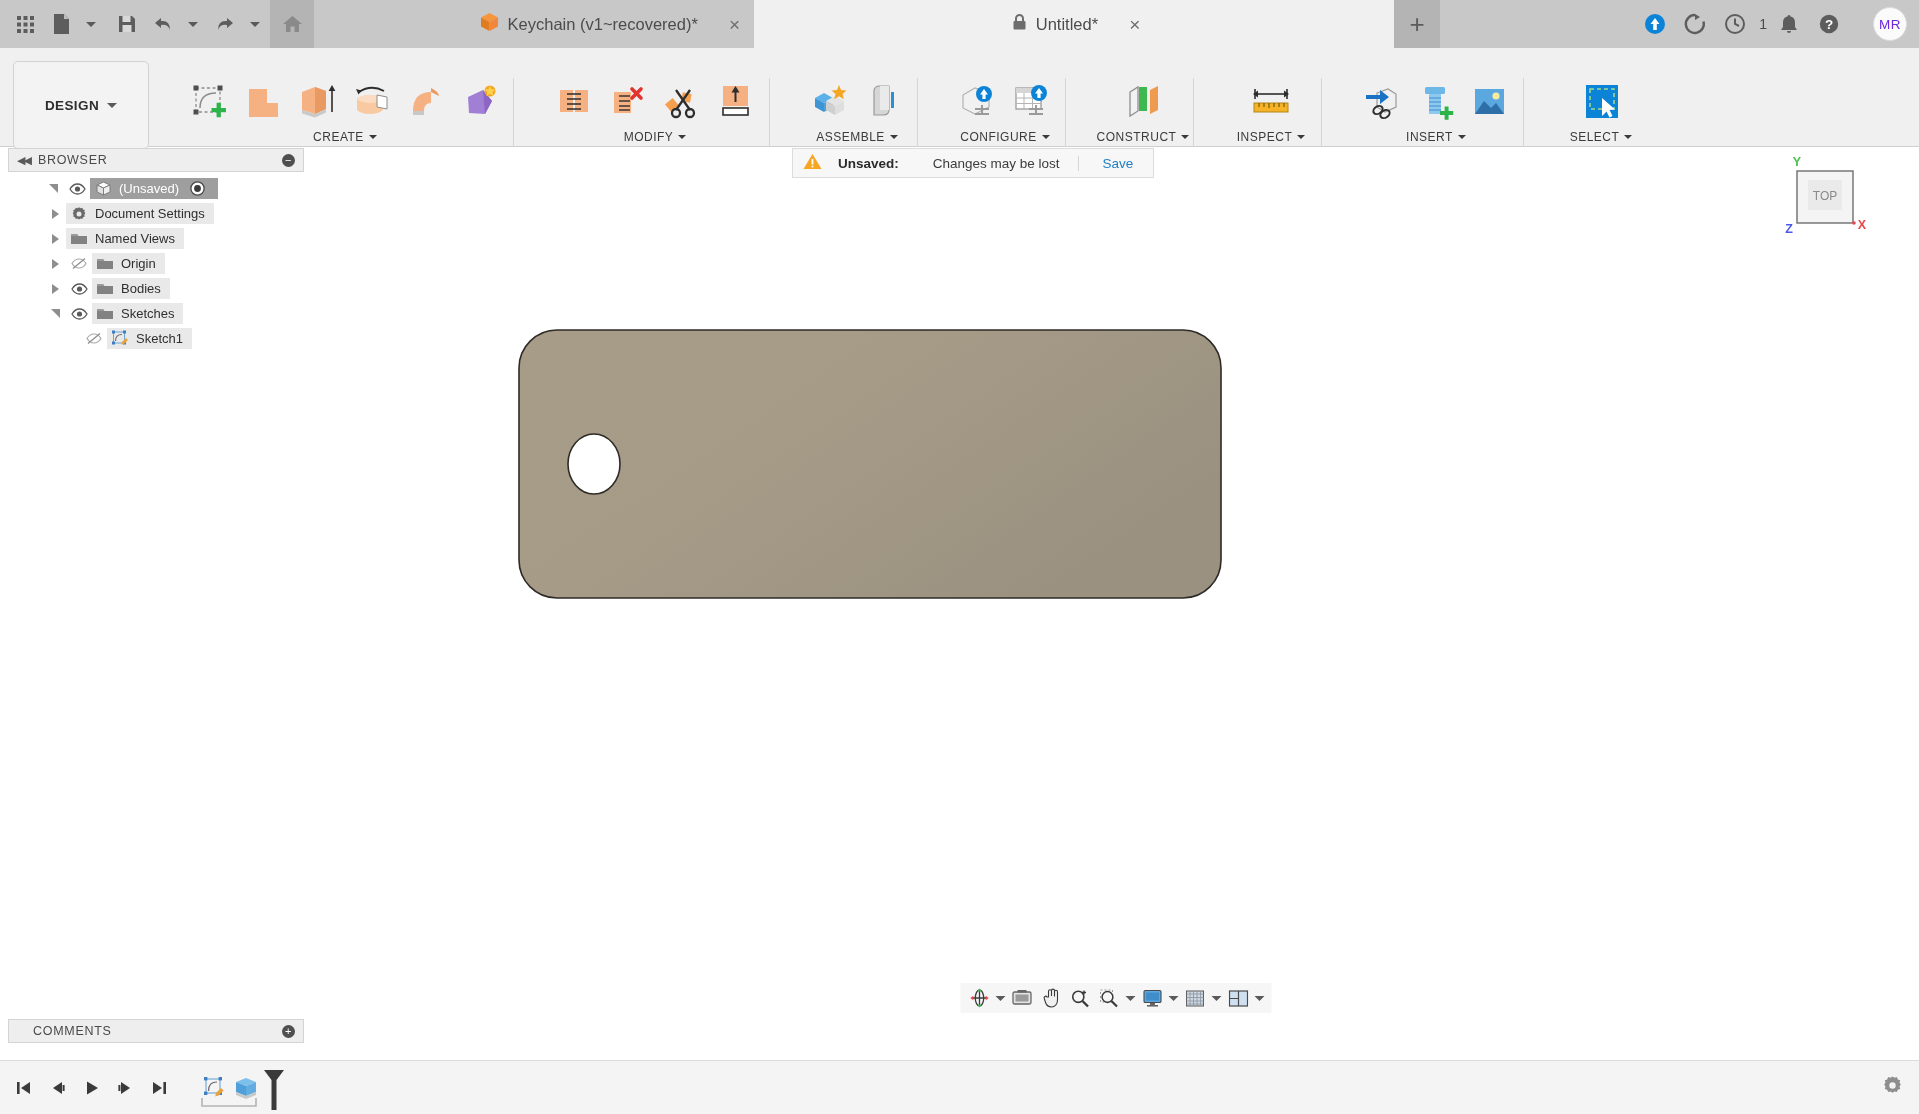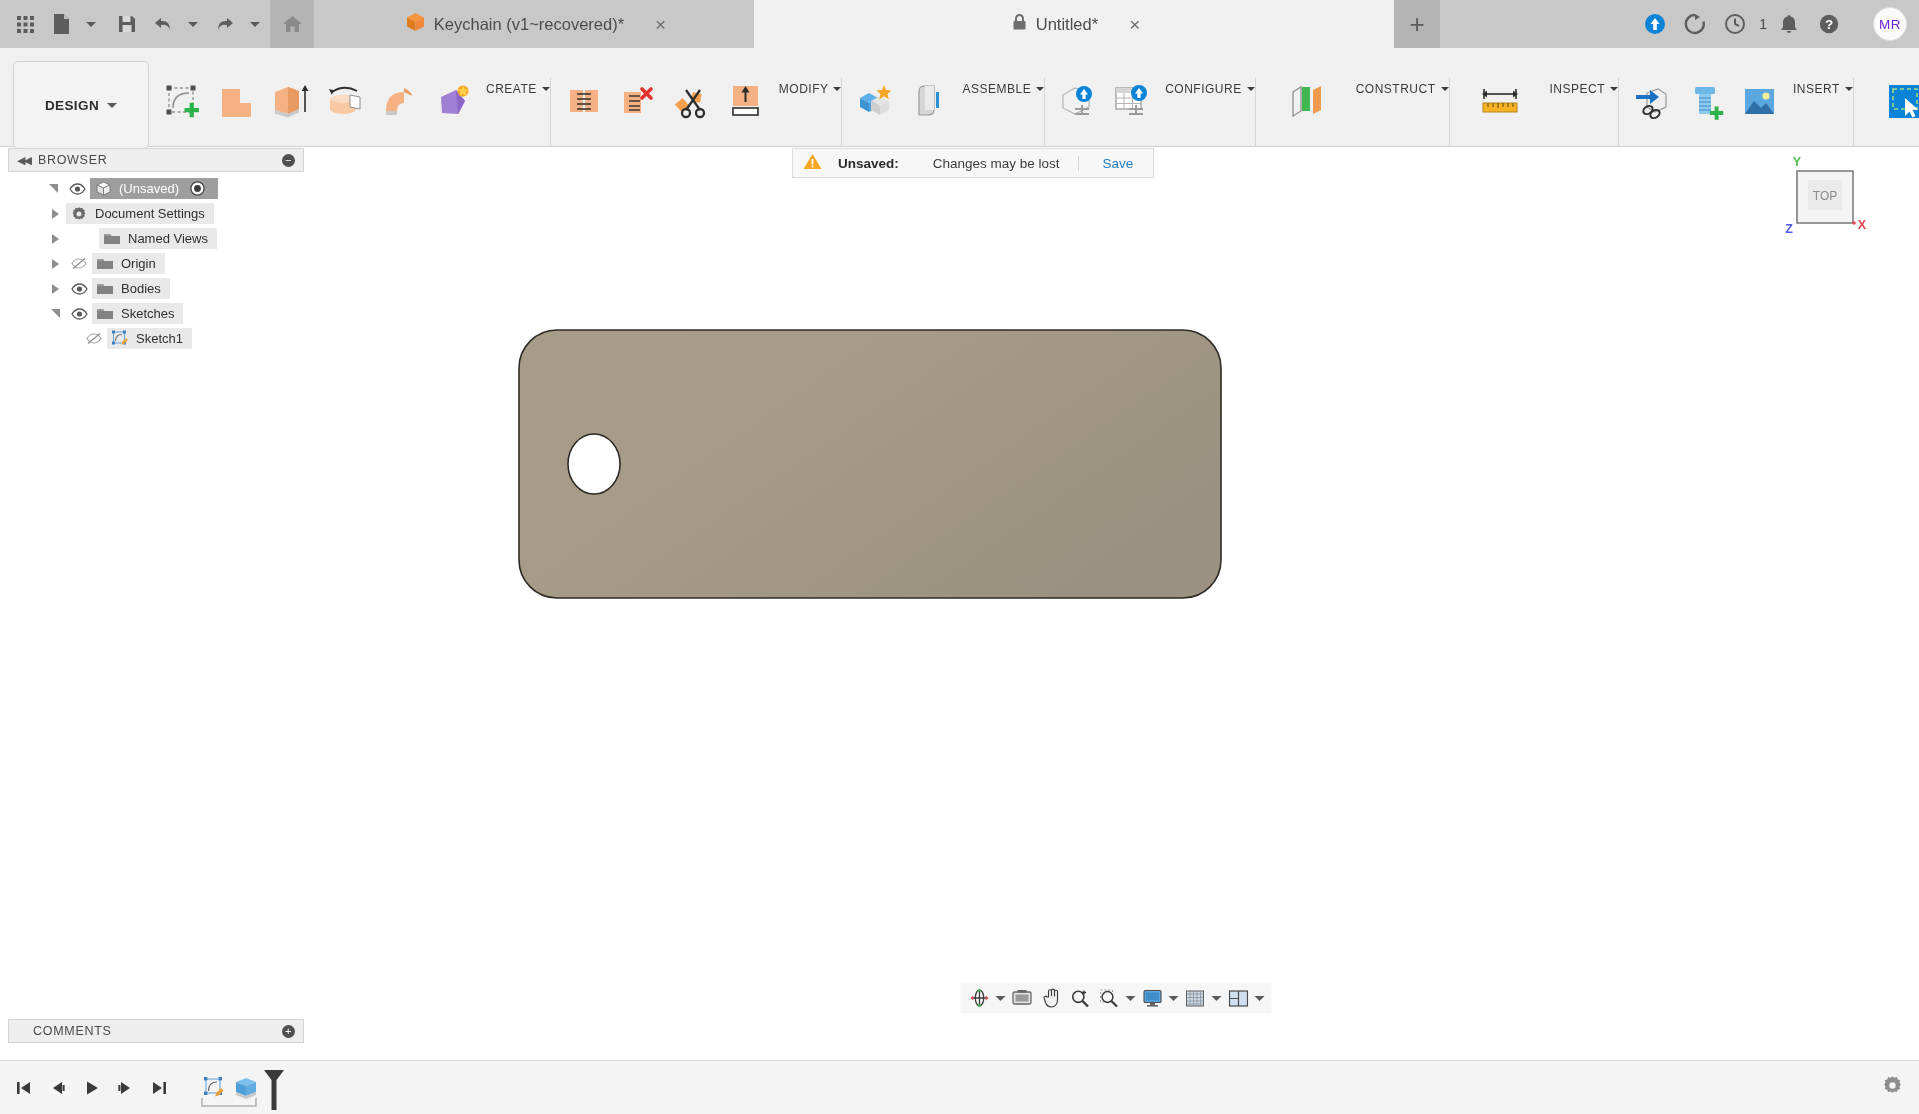--- a/index.html
+++ b/index.html
@@ -29,21 +29,21 @@
   .qat-home {
     width: 44px; height: 48px; background: #b4b4b4;
     display: flex; align-items: center; justify-content: center;
   }
   .doc-tabs { display: flex; align-items: stretch; flex: 1; }
   .doc-tab {
     height: 48px; display: flex; align-items: center; gap: 9px;
     padding: 0 14px 0 18px; position: relative;
     font-size: 16.5px; color: #4c4c4c;
   }
-  .doc-tab.inactive { background: #c8c8c8; justify-content: center; min-width: 440px; }
+  .doc-tab.inactive { background: #c8c8c8; justify-content: flex-end; min-width: 440px; }
   .doc-tab.active { background: #f0f0f0; justify-content: center; min-width: 640px; }
   .tab-close { font-size: 19px; color: #6e6e6e; margin-left: 22px; line-height: 1; cursor: default; }
   .tab-plus {
     width: 46px; height: 48px; background: #b4b4b4;
     display: flex; align-items: center; justify-content: center;
     font-size: 26px; color: #5c5c5c; font-weight: 300;
   }
   .titlebar-right { display: flex; align-items: center; gap: 4px; padding-right: 12px; background: #c8c8c8; }
   .tb-icon { width: 36px; height: 48px; display: flex; align-items: center; justify-content: center; }
   .avatar {
@@ -75,21 +75,21 @@
   .design-btn {
     position: absolute; left: 13px; top: 13px; width: 136px; height: 88px;
     background: #f3f3f3; border: 1px solid #d2d2d2; border-radius: 5px;
     display: flex; align-items: center; justify-content: center; gap: 8px;
     font-size: 13.5px; font-weight: bold; color: #2e2e2e; letter-spacing: .4px;
   }
   .panels {
     position: absolute; left: 150px; top: 30px; right: 0; height: 69px;
     display: flex; align-items: stretch;
   }
-  .panel { display: flex; flex-direction: row; position: relative; }
+  .panel { display: flex; flex-direction: column; position: relative; padding-left: 27px; }
   .panel + .panel { border-left: 1px solid #d6d6d6; }
   .panel-icons { display: flex; align-items: flex-end; gap: 0; padding: 0 6px; height: 48px; }
   .tool {
     width: 54px; height: 48px; display: flex; align-items: center; justify-content: center;
     border-radius: 2px;
   }
   .panel-label {
     height: 21px; display: flex; align-items: center; justify-content: center; gap: 5px;
     font-size: 12px; color: #3a3a3a; letter-spacing: .5px;
   }
@@ -633,21 +633,21 @@
         <span class="node-ico">
           <svg width="16" height="16" viewBox="0 0 16 16">
               <path d="M8 1.2 l1.5 1 1.8-.5 .7 1.7 1.8 .6 -.5 1.8 1 1.5 -1 1.5 .5 1.8 -1.8 .6 -.7 1.7 -1.8-.5 -1.5 1 -1.5-1 -1.8 .5 -.7-1.7 -1.8-.6 .5-1.8 -1-1.5 1-1.5 -.5-1.8 1.8-.6 .7-1.7 1.8 .5 Z" fill="#6a6a6a"></path>
               <circle cx="8" cy="8" r="2.5" fill="#e9e9e9"></circle>
             </svg>
         </span>
         <span class="node-txt">Document Settings</span>
       </span>
     </div>
 
-    <div class="tree-row" style="padding-left:36px;gap:33px;">
+    <div class="tree-row" style="padding-left:36px;">
       <span class="tw">
           <span class="tri-closed"></span>
         </span>
       <span class="node-chip">
         <span class="node-ico">
           <svg width="18" height="14" viewBox="0 0 18 14">
               <path d="M1 2 h6 l1.4 2 H17 v8 H1 Z" fill="#828282"></path>
               <path d="M1 2 h6 l1.4 2 H1 Z" fill="#9a9a9a"></path>
             </svg>
         </span>

